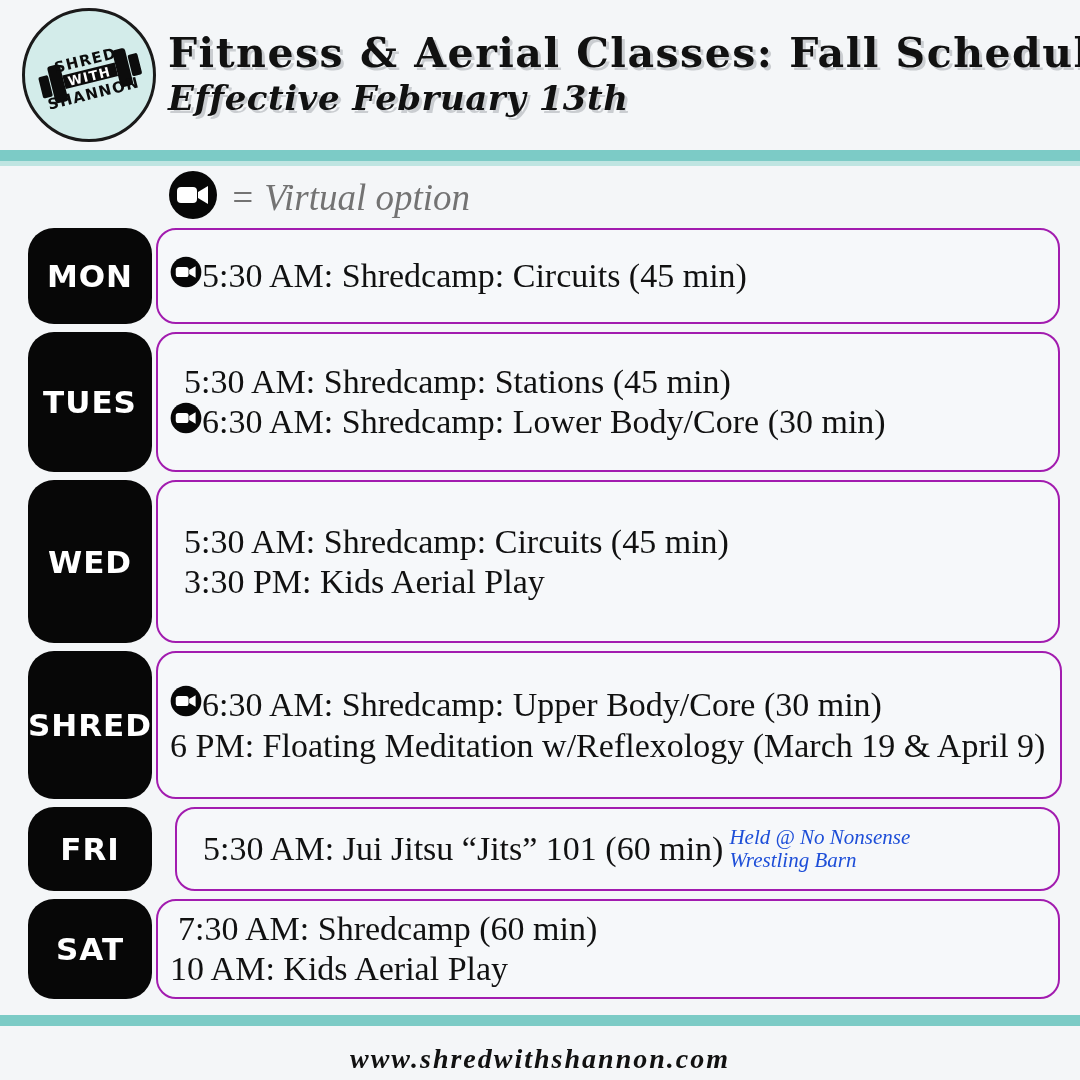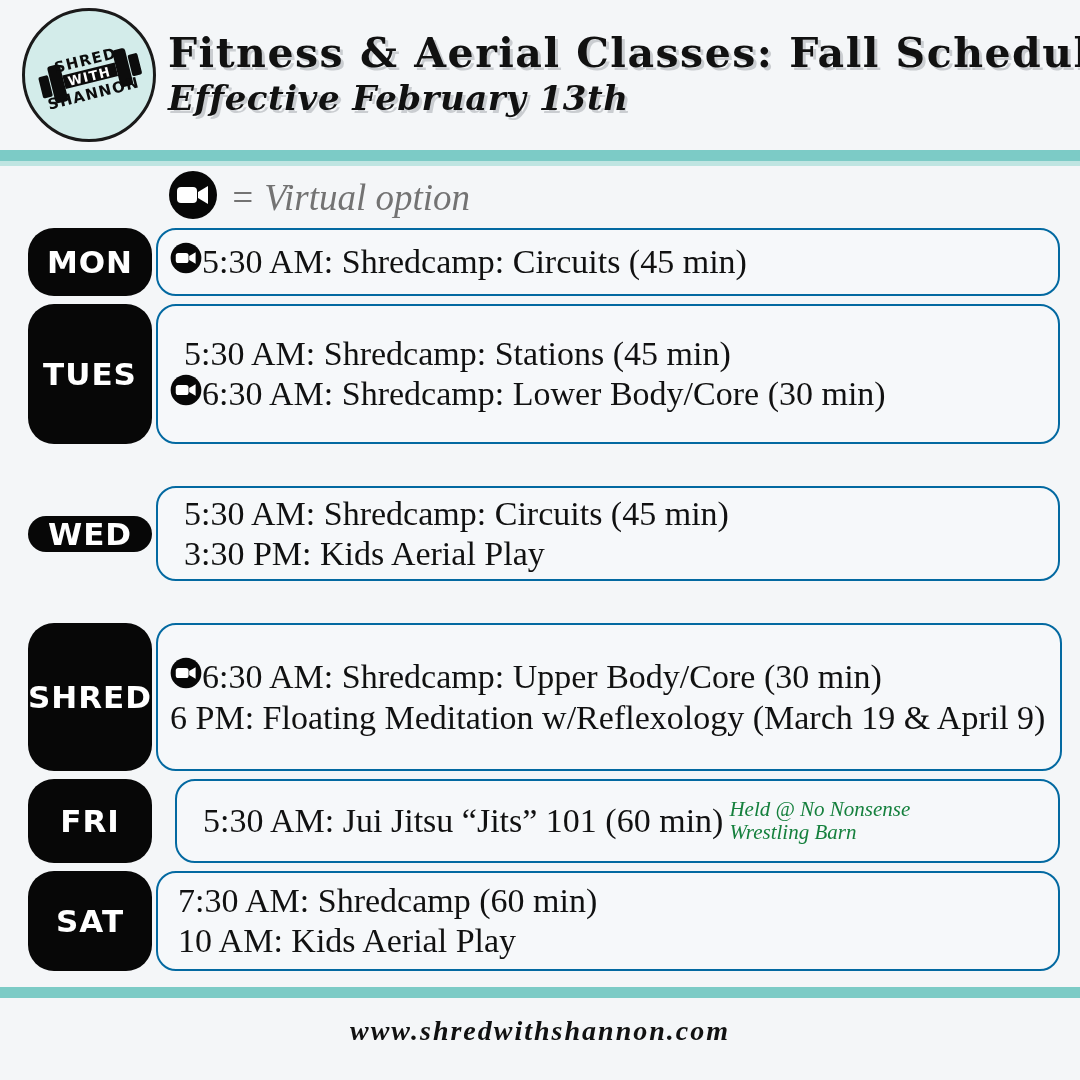--- a/index.html
+++ b/index.html
@@ -120,21 +120,21 @@
     color: #ffffff;
     font-family: "DejaVu Sans", sans-serif;
     font-weight: bold;
     font-size: 31px;
     letter-spacing: 1px;
   }
   .day-card {
     flex: 1 1 auto;
     margin-left: 4px;
     background: #f6f8fa;
-    border: 2px solid #0369a1;
+    border: 2px solid #a21caf;
     border-radius: 20px;
     display: flex;
     flex-direction: column;
     justify-content: center;
     padding: 6px 0 6px 12px;
     box-sizing: border-box;
   }
   .cls-line {
     font-family: "Liberation Serif", serif;
     font-size: 34px;
@@ -143,30 +143,30 @@
     white-space: nowrap;
     display: flex;
     align-items: center;
   }
   .cls-line .txt { display: inline-block; }
   .note {
     font-family: "Liberation Serif", serif;
     font-style: italic;
     font-size: 21px;
     line-height: 1.08;
-    color: #15803d;
+    color: #1d4ed8;
     margin-left: 6px;
     white-space: pre-line;
     display: inline-block;
   }
 
   
-  .h-mon  { height: 68px; }
+  .h-mon  { height: 96px; }
   .h-tues { height: 140px; }
-  .h-wed  { height: 163px; align-items: center; }
+  .h-wed  { height: 163px; }
   .h-thur { height: 148px; }
   .h-fri  { height: 84px; gap: 19px; }
   .h-sat  { height: 100px; }
 
   .row-mon  .day-card { margin-right: 20px; }
   .row-tues .day-card { margin-right: 20px; }
   .row-wed  .day-card { margin-right: 20px; }
   .row-thur .day-card { margin-right: 18px; }
   .row-fri  .day-card { margin-right: 20px; }
   .row-sat  .day-card { margin-right: 20px; }
@@ -321,21 +321,21 @@
 
   <div class="day-row row-sat h-sat">
     <div class="day-badge">
       <span>SAT</span>
     </div>
     <div class="day-card">
       <div class="cls-line">
         <span class="txt" style="margin-left:8px">7:30 AM: Shredcamp (60 min)</span>
       </div>
       <div class="cls-line">
-        <span class="txt" style="margin-left:8px">10 AM: Kids Aerial Play</span>
+        <span class="txt" style="">10 AM: Kids Aerial Play</span>
       </div>
     </div>
   </div>
 
 </div>
 
 <div class="spacer-top"></div>
 <div class="rule"></div>
 
 <div class="footer">

